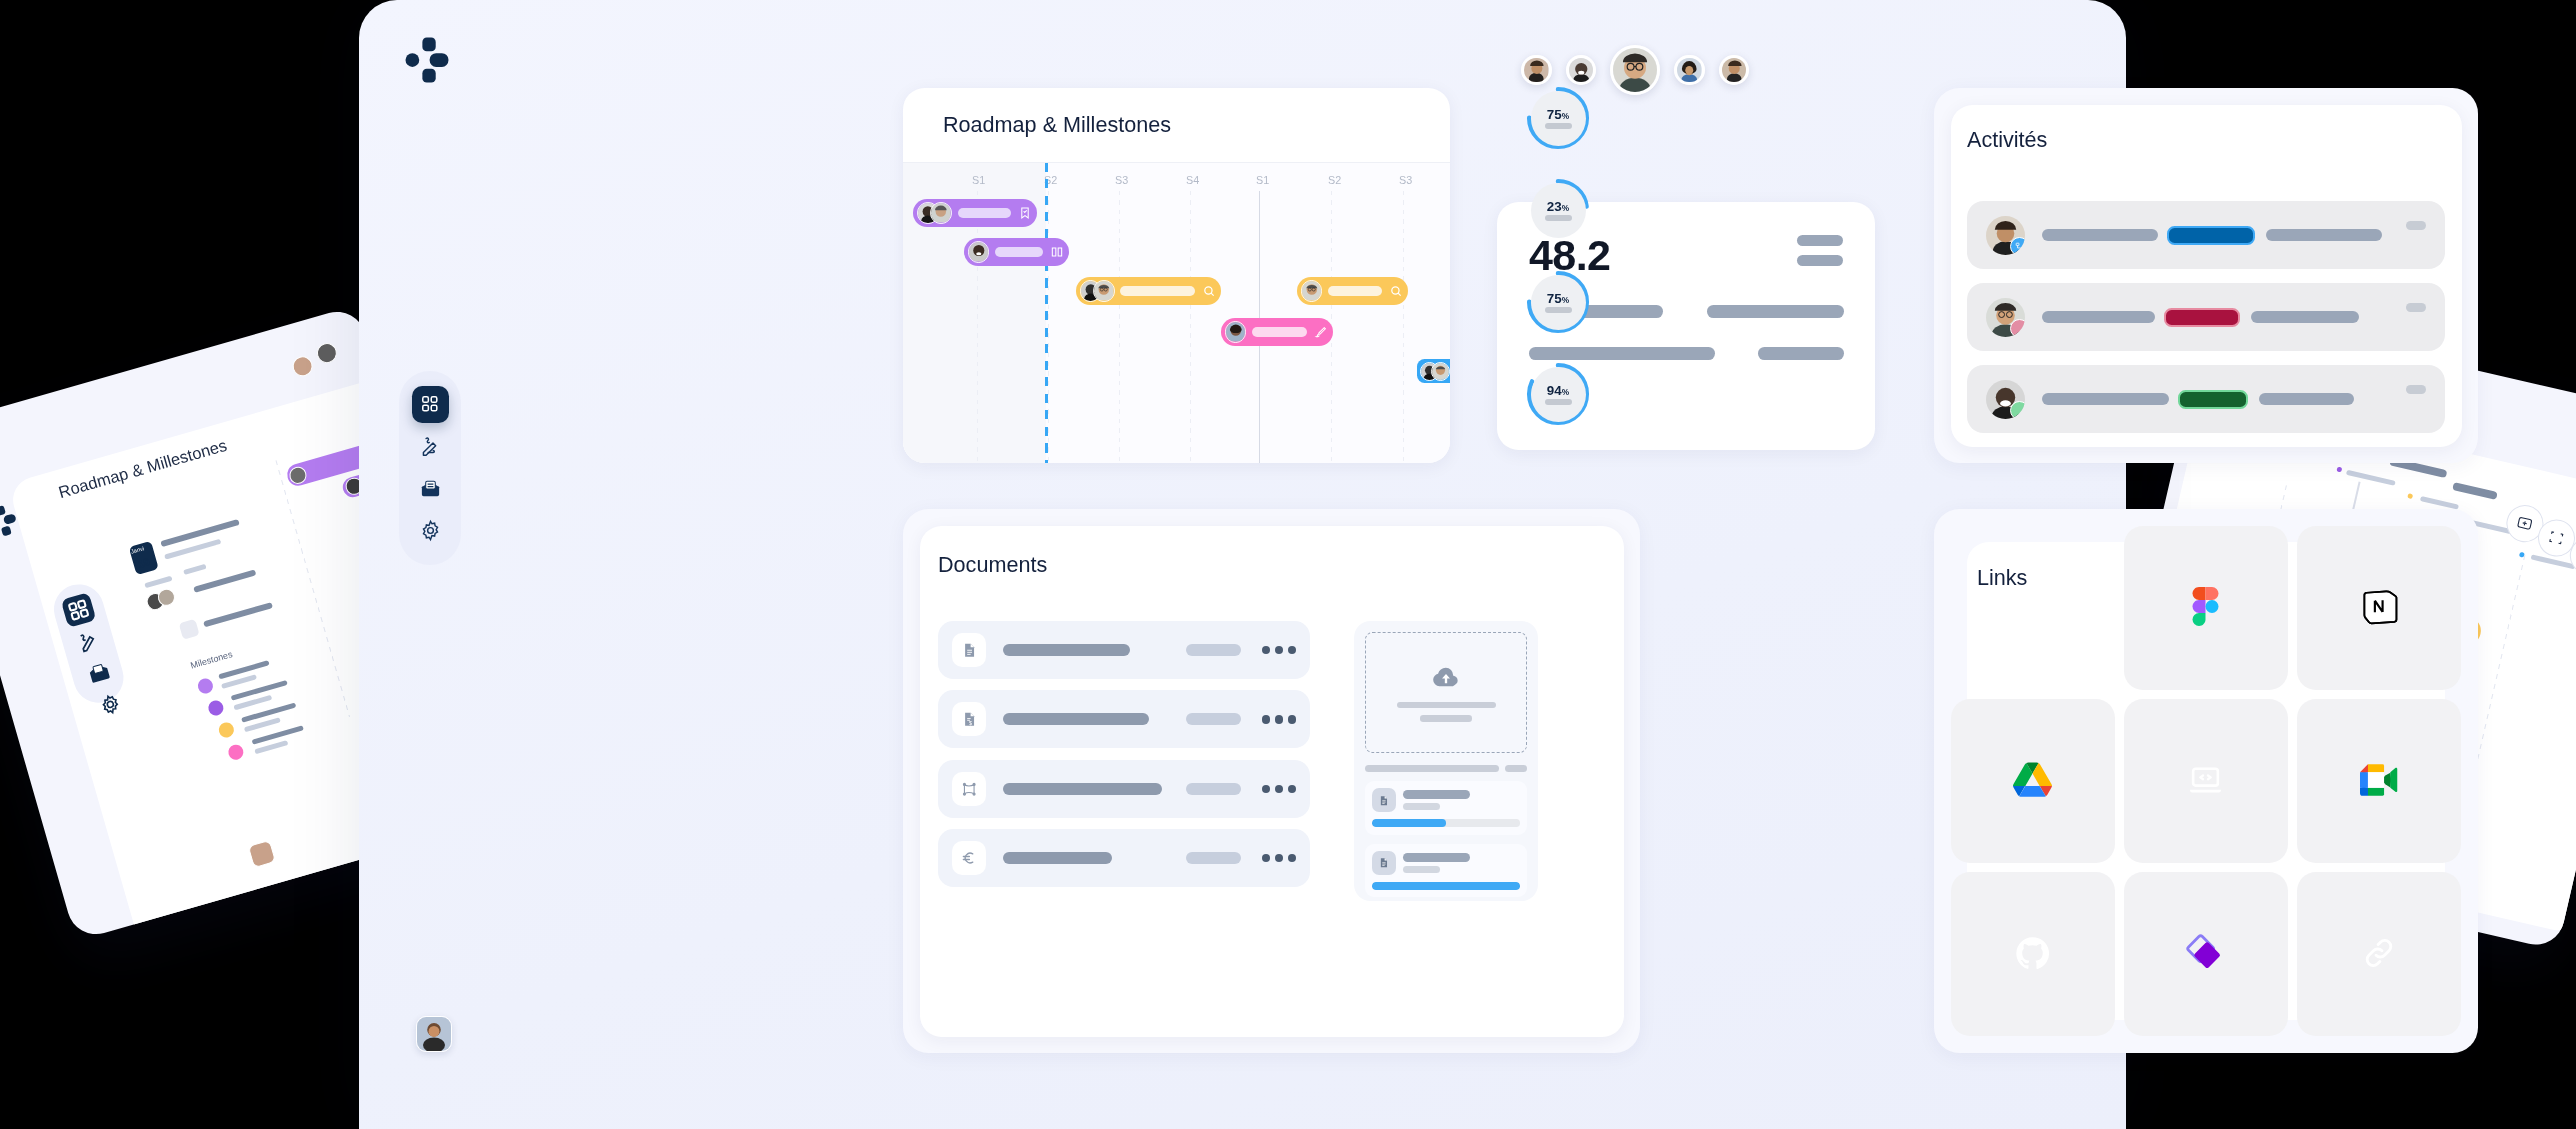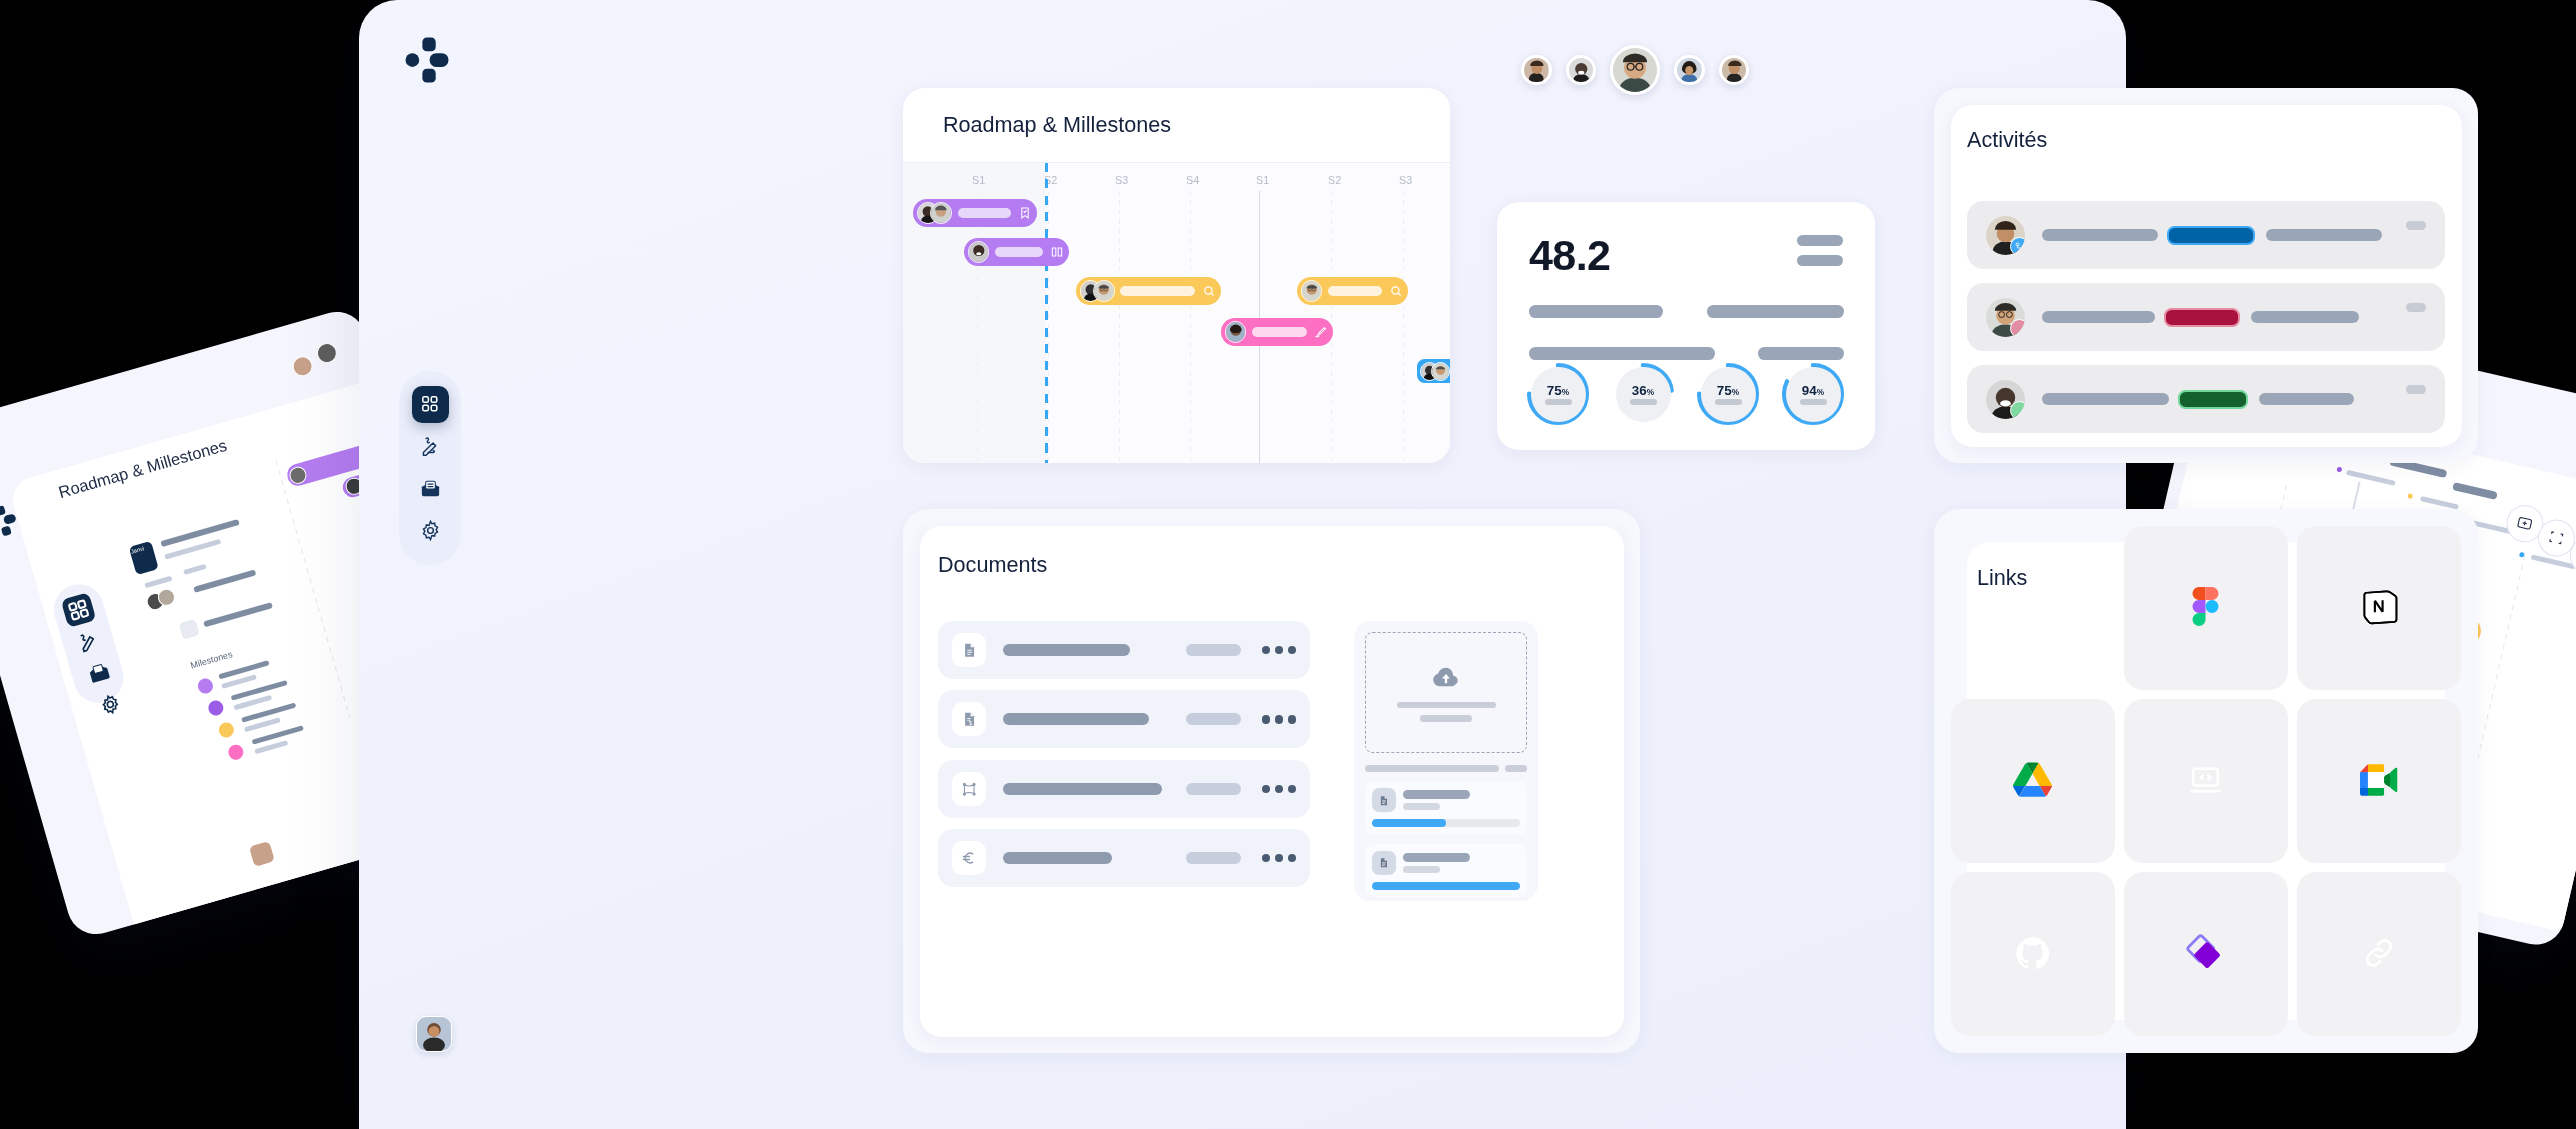--- a/index.html
+++ b/index.html
@@ -92,21 +92,21 @@
   .gmini .ava{ width:19px;height:19px;border-radius:50%;border:1.9px solid #fff;overflow:hidden;flex:none; }
   .gmini .ava+.ava{ margin-left:-7.6px; }
 
   
   .stats-card{ left:1138px; top:202px; width:378px; height:248px; padding:29px 32px; }
   .stats-num{ font-size:43px; font-weight:700; color:#111827; letter-spacing:-0.6px; }
   .menu-lines{ position:absolute; right:32px; top:33px; display:flex;
                flex-direction:column; gap:9px; }
   .menu-lines span{ display:block; width:46px; height:10.8px; border-radius:5.7px; background:#9aa6b8; }
   .sk{ position:absolute; height:12.7px; border-radius:6.4px; background:#9aa6b8; }
-  .gauges{ position:absolute; left:29px; bottom:24px; display:flex; gap:21px; }
+  .gauges{ position:absolute; left:29px; bottom:24px; display:flex; gap:28px;flex-direction:column; }
   .gauge{ position:relative; width:64px; height:64px; display:flex;
           align-items:center; justify-content:center; flex-direction:column; }
   .gauge svg{ position:absolute; inset:0; }
   .gauge .ginner{ position:absolute; inset:4.5px; border-radius:50%; background:#eef0f3; }
   .gauge .gtxt{ position:relative; font-size:13.4px; font-weight:700; color:#0f2340; margin-bottom:1.3px; }
   .gauge .gtxt i{ font-style:normal; font-size:8.3px; }
   .gauge .gline{ position:relative; width:27px; height:5.7px; border-radius:3.2px; background:#c4c9d1; }
 
   
   .act-panel{ left:1575px; top:88px; width:544px; height:375px; }
@@ -544,21 +544,21 @@
             </svg>
           <div class="ginner"></div>
           <div class="gtxt"><span>75</span><i>%</i></div>
           <div class="gline"></div>
         </div>
         <div class="gauge">
           <svg viewBox="0 0 100 100">
               <circle cx="50" cy="50" r="45" fill="none" stroke="#3fa9f5" stroke-width="7" stroke-linecap="round" stroke-dasharray="65 283" transform="rotate(-90 50 50)"></circle>
             </svg>
           <div class="ginner"></div>
-          <div class="gtxt"><span>36</span><i>%</i></div>
+          <div class="gtxt"><span>23</span><i>%</i></div>
           <div class="gline"></div>
         </div>
         <div class="gauge">
           <svg viewBox="0 0 100 100">
               <circle cx="50" cy="50" r="45" fill="none" stroke="#3fa9f5" stroke-width="7" stroke-linecap="round" stroke-dasharray="212 283" transform="rotate(-90 50 50)"></circle>
             </svg>
           <div class="ginner"></div>
           <div class="gtxt"><span>75</span><i>%</i></div>
           <div class="gline"></div>
         </div>

